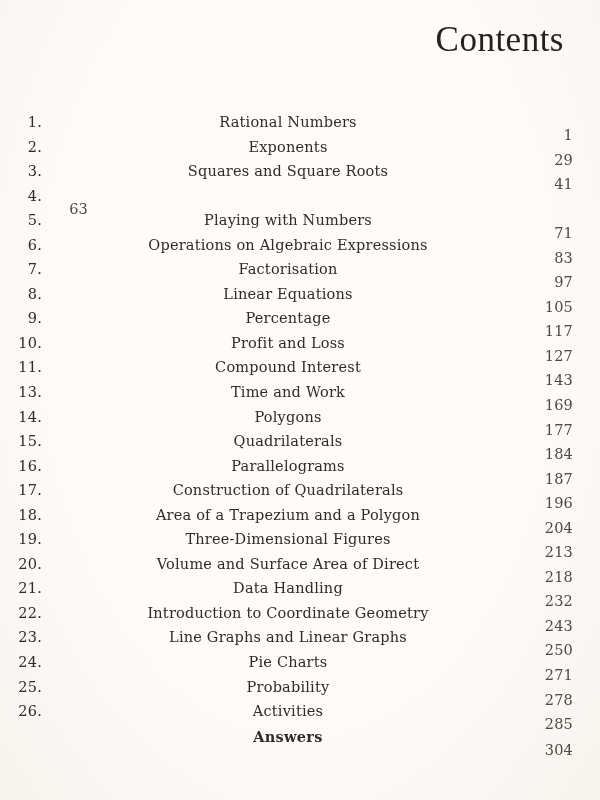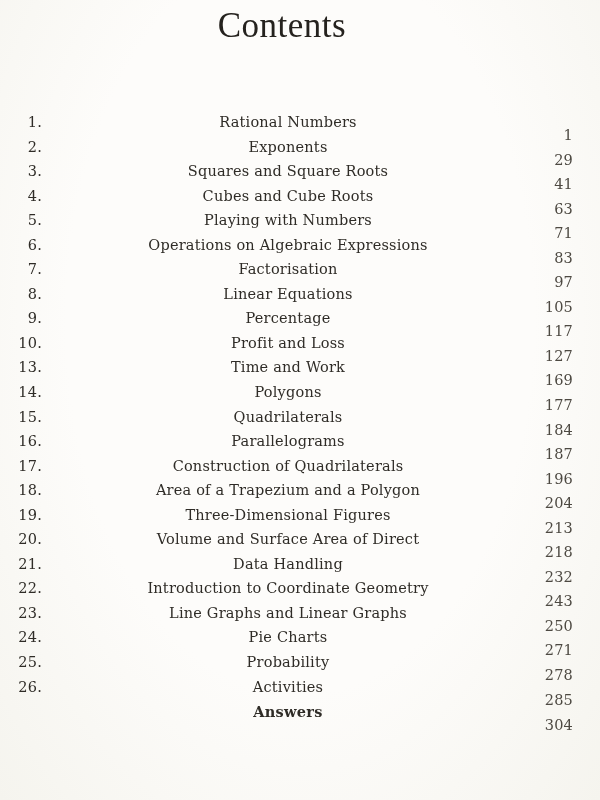--- a/index.html
+++ b/index.html
@@ -12,24 +12,24 @@
     width: 600px;
     height: 800px;
     margin: 0 auto;
     overflow: hidden;
     background: radial-gradient(ellipse at 50% 40%, var(--paper, #fdfcfa) 55%, var(--paper_edge, #f5f4ee) 100%);
     color: var(--text, #2f2c27);
     font-family: "DejaVu Serif", serif;
   }
   .title {
     position: absolute;
-    top: 6px;
+    top: 20px;
     left: 0;
     width: 564px;            
-    text-align: center;
+    text-align: right;
     font-family: "Liberation Serif", serif;
     font-size: 35px;
     font-weight: 400;
     letter-spacing: 0.5px;
     color: #25221e;
   }
   .toc {
     position: absolute;
     top: 114px;
     left: 0;
@@ -86,21 +86,20 @@
     <span class="chapter">Exponents</span>
     <span class="pagenum">29</span>
   </div>
       <div class="row">
     <span class="num">3.</span>
     <span class="chapter">Squares and Square Roots</span>
     <span class="pagenum">41</span>
   </div>
       <div class="row">
     <span class="num">4.</span>
-    <span class="chapter">Cubes and Cube Roots</span>
     <span class="pagenum">63</span>
   </div>
       <div class="row">
     <span class="num">5.</span>
     <span class="chapter">Playing with Numbers</span>
     <span class="pagenum">71</span>
   </div>
       <div class="row">
     <span class="num">6.</span>
     <span class="chapter">Operations on Algebraic Expressions</span>
@@ -118,20 +117,25 @@
   </div>
       <div class="row">
     <span class="num">9.</span>
     <span class="chapter">Percentage</span>
     <span class="pagenum">117</span>
   </div>
       <div class="row">
     <span class="num">10.</span>
     <span class="chapter">Profit and Loss</span>
     <span class="pagenum">127</span>
+  </div>
+      <div class="row">
+    <span class="num">11.</span>
+    <span class="chapter">Compound Interest</span>
+    <span class="pagenum">143</span>
   </div>
       <div class="row">
     <span class="num">13.</span>
     <span class="chapter">Time and Work</span>
     <span class="pagenum">169</span>
   </div>
       <div class="row">
     <span class="num">14.</span>
     <span class="chapter">Polygons</span>
     <span class="pagenum">177</span>

